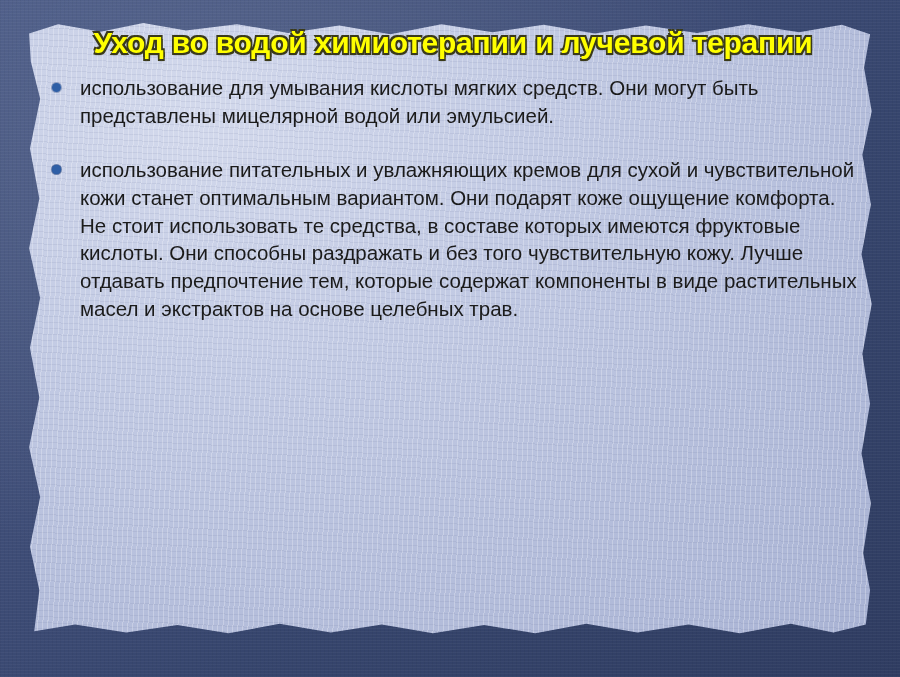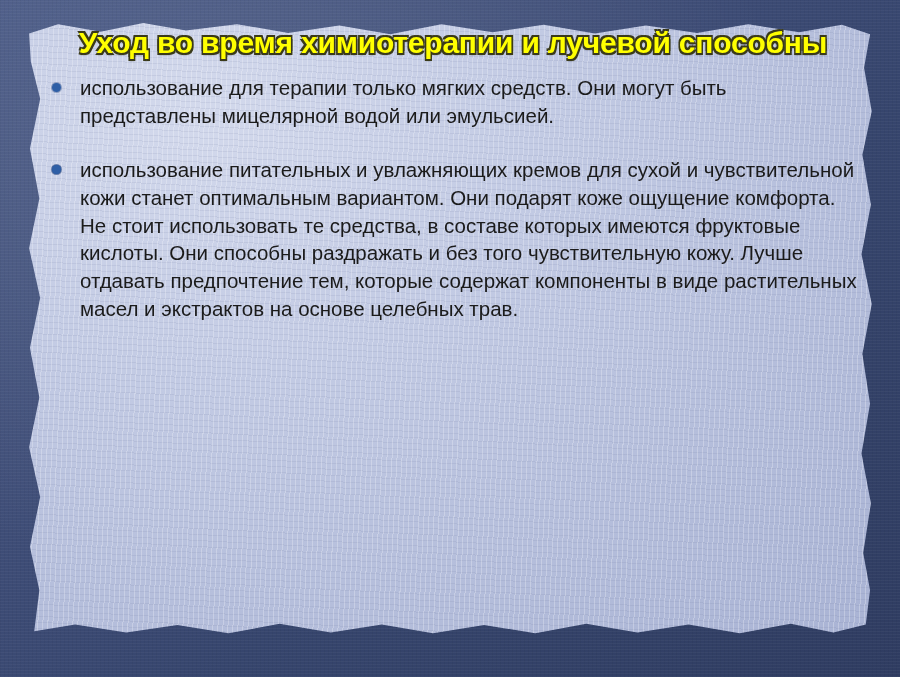--- a/index.html
+++ b/index.html
@@ -123,26 +123,26 @@
     box-shadow: 0 0 0 1px rgba(30,60,120,0.35);
   }
 </style>
 </head>
 <body>
 
 <div class="slide">
   <div class="paper"></div>
 
   <div class="content">
-    <h1 class="title">Уход во время химиотерапии и лучевой способны</h1>
+    <h1 class="title">Уход во водой химиотерапии и лучевой терапии</h1>
 
     <ul class="bullets">
       <li>
         <span class="dot"></span>
-        <span>использование для терапии только мягких средств. Они могут быть представлены мицелярной водой или эмульсией.</span>
+        <span>использование для умывания кислоты мягких средств. Они могут быть представлены мицелярной водой или эмульсией.</span>
       </li>
       <li>
         <span class="dot"></span>
       </li>
       <li>
         <span class="dot"></span>
         <span>использование питательных и увлажняющих кремов для сухой и чувствительной кожи станет оптимальным вариантом. Они подарят коже ощущение комфорта. Не стоит использовать те средства, в составе которых имеются фруктовые кислоты. Они способны раздражать и без того чувствительную кожу. Лучше отдавать предпочтение тем, которые содержат компоненты в виде растительных масел и экстрактов на основе целебных трав.</span>
       </li>
     </ul>
   </div>

